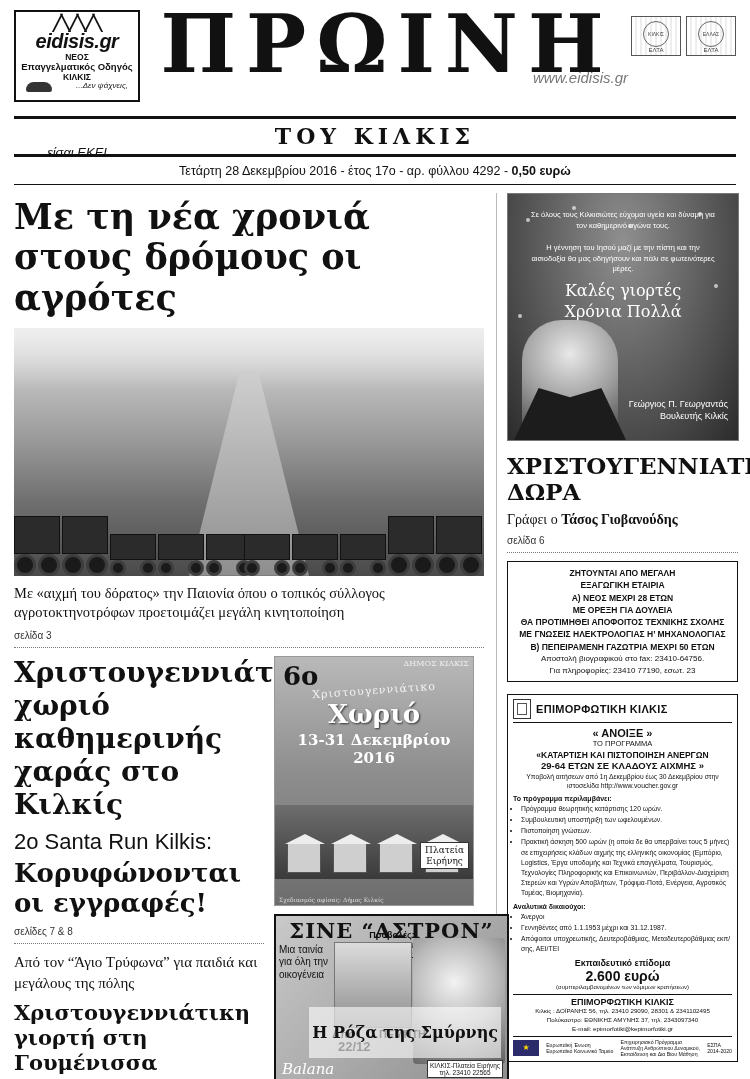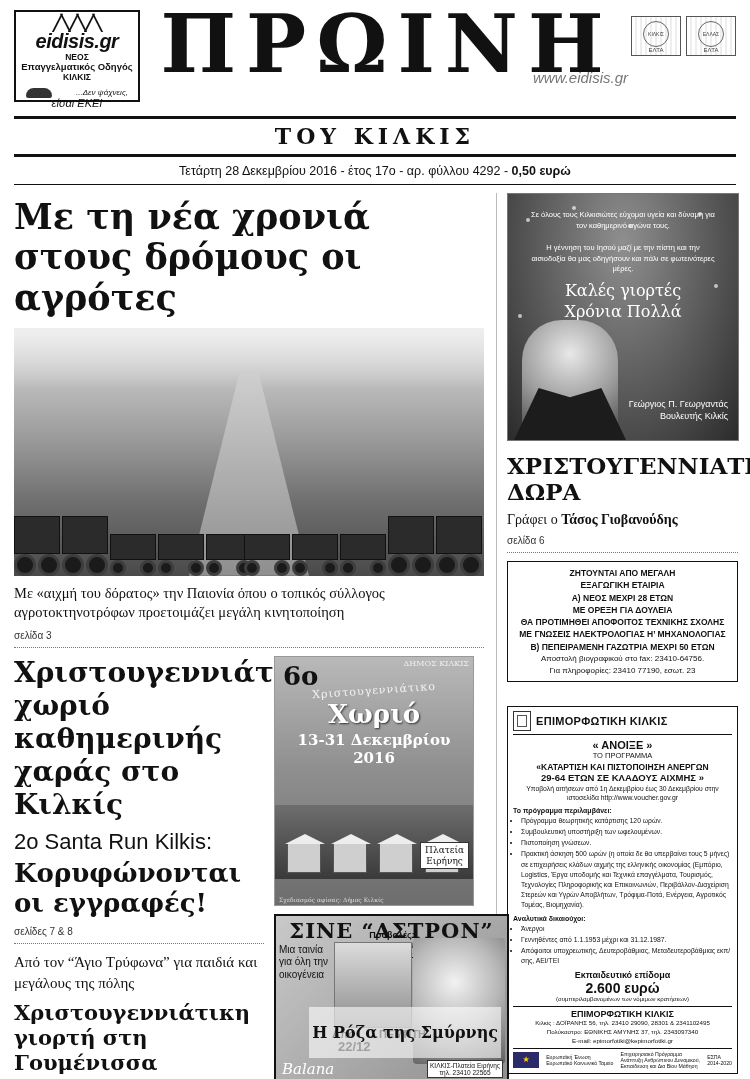--- a/index.html
+++ b/index.html
@@ -17,23 +17,23 @@
   .masthead { display:flex; align-items:flex-start; justify-content:space-between; height:104px; }
   .logo-box {
     width:126px; height:92px; border:2px solid #111; padding:3px 4px;
     text-align:center; font-family:"Liberation Sans", sans-serif; line-height:1.05;
   }
   .logo-zig { font-size:15px; letter-spacing:-1px; font-weight:bold; color:#111; }
   .logo-name { font-size:20px; font-weight:bold; font-style:italic; letter-spacing:-0.5px; }
   .logo-sub1 { font-size:8.5px; font-weight:bold; margin-top:1px; }
   .logo-sub2 { font-size:9.5px; font-weight:bold; }
   .logo-sub3 { font-size:8px; font-style:italic; }
-  .logo-img { height:16px; display:flex; align-items:flex-end; justify-content:space-between; padding:0 6px; }
+  .logo-img { height:16px; display:flex; align-items:flex-start; justify-content:space-between; padding:0 6px; }
   .shoe { width:26px; height:10px; background:#333; border-radius:10px 10px 3px 3px; }
-  .logo-sub4 { font-size:11px; font-style:italic; }
+  .logo-sub4 { font-size:13px; font-style:italic;margin-top:48px; }
 
   .title-wrap { flex:1; text-align:center; position:relative; margin-top:-4px; }
   .paper-title {
     font-family:"DejaVu Serif", serif;
     font-weight:bold;
     font-size:80px;
     letter-spacing:10px;
     line-height:0.95;
     margin:0;
     padding-left:10px;
@@ -159,21 +159,21 @@
   .byline { font-size:14px; margin:2px 0 2px; }
   .byline b { font-weight:bold; }
 
   .box-ad {
     border:1px solid #111; padding:5px 6px; margin-top:8px;
     font-family:"Liberation Sans", sans-serif; text-align:center;
   }
   .box-ad .ln { font-size:8px; line-height:1.45; }
   .box-ad .hd { font-weight:bold; font-size:8.5px; }
 
-  .ad-training { border:1px solid #111; margin-top:24px; padding:4px 5px; font-family:"Liberation Sans", sans-serif; }
+  .ad-training { border:1px solid #111; margin-top:12px; padding:4px 5px; font-family:"Liberation Sans", sans-serif; }
   .at-head { display:flex; align-items:center; gap:5px; border-bottom:1px solid #111; padding-bottom:3px; }
   .at-logo { width:18px; height:20px; border:1px solid #333; position:relative; }
   .at-logo:before { content:""; position:absolute; inset:3px; border:1px solid #555; }
   .at-title { font-weight:bold; font-size:11px; letter-spacing:.3px; }
   .at-anoixe { text-align:center; font-weight:bold; font-size:11px; margin-top:4px; }
   .at-prog { text-align:center; font-size:7.5px; }
   .at-line2 { text-align:center; font-weight:bold; font-size:8.5px; margin-top:2px; }
   .at-line3 { text-align:center; font-weight:bold; font-size:9.5px; }
   .at-note { text-align:center; font-size:6.8px; margin-top:2px; line-height:1.3; }
   .at-sub { font-size:7px; margin-top:4px; font-weight:bold; }

